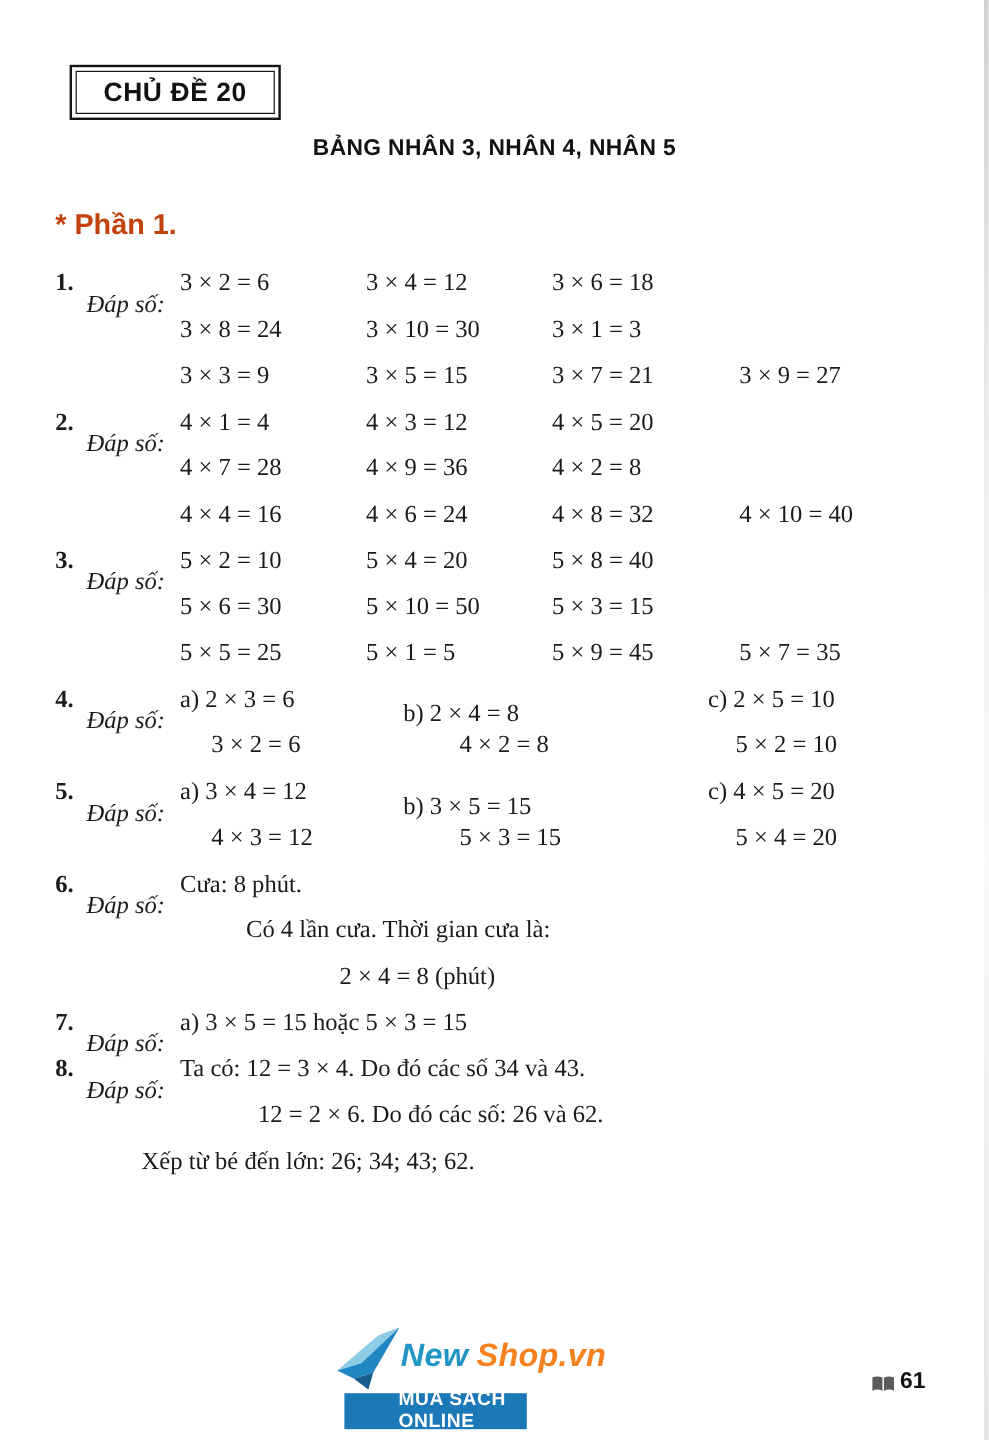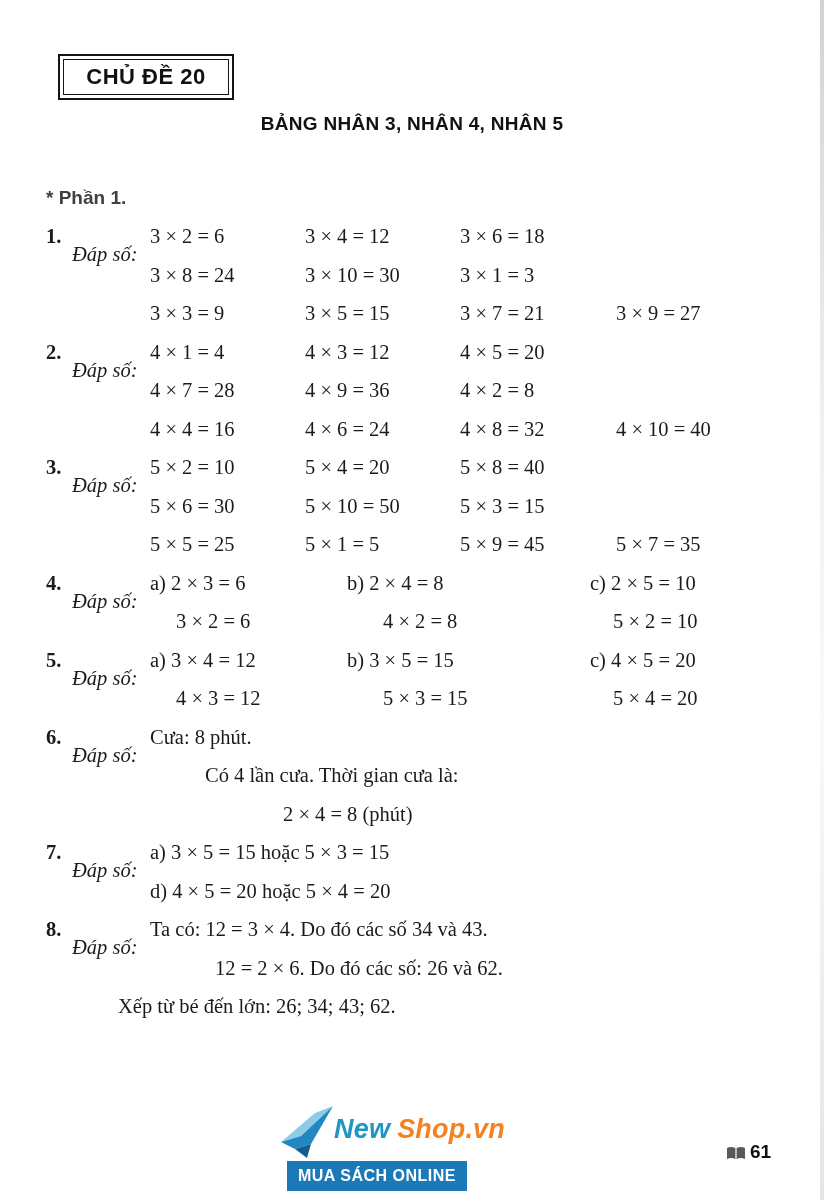--- a/index.html
+++ b/index.html
@@ -29,33 +29,33 @@
   }
   .badge span{ position:relative; z-index:1; }
 
   .title{
     position:absolute; left:0; top:113px; width:100%;
     text-align:center; font-family:"Liberation Sans", sans-serif;
     font-weight:bold; font-size:19px; color:#121212; letter-spacing:.3px;
   }
 
   .part{
-    position:absolute; left:46px; top:187px;
-    font-family:"Liberation Sans", sans-serif; font-weight:bold; font-size:19px;
-    color:#404040;
+    position:absolute; left:46px; top:174px;
+    font-family:"Liberation Sans", sans-serif; font-weight:bold; font-size:24px;
+    color:#c2410c;
   }
 
   
   .bodyText{ position:absolute; left:0; top:221px; width:824px; }
   .line{ position:relative; height:38.5px; font-size:20.5px; }
   .line span{ position:absolute; top:4px; white-space:nowrap; }
   .pnum{ left:46px; font-weight:bold; }
   .plabel{ left:72px; font-style:italic;margin-top:18px; }
   .c1{ left:150px; } .c2{ left:305px; } .c3{ left:460px; } .c4{ left:616px; }
-  .cb{ left:347px; } .cc{ left:590px;text-align:center; }
+  .cb{ left:336px;margin-top:12px; } .cc{ left:590px;text-align:center; }
   .ci1{ left:176px; } .ci2{ left:383px; } .ci3{ left:613px; }
   .c6b{ left:205px; } .c6c{ left:283px; }
   .c8b{ left:215px; } .c8c{ left:118px; }
 
   
   .footer{ position:absolute; left:0; top:1100px; width:824px; height:100px; }
   .logo-arrow{ position:absolute; left:281px; top:6px; width:52px; height:52px; }
   .brand{
     position:absolute; left:334px; top:14px;
     font-family:"Liberation Sans", sans-serif; font-weight:bold; font-style:italic;
@@ -66,24 +66,25 @@
   .tagline{
     position:absolute; right:100px; top:46px;
     font-family:"Liberation Sans", sans-serif; font-size:13.5px; color:#2a2a2a;
   }
   .book-icon{ position:absolute; left:726px; top:46px; width:20px; height:15px; }
   .pagenum{
     position:absolute; left:750px; top:41px;
     font-family:"Liberation Sans", sans-serif; font-weight:bold; font-size:19px; color:#111;
   }
   .banner{
-    position:absolute; left:287px; top:61px; width:180px; height:30px;
+    position:absolute; left:287px; top:61px; width:152px; height:30px;
     background:#1b79b8; color:#ffffff; display:flex; align-items:center; justify-content:center;
     font-family:"Liberation Sans", sans-serif; font-weight:bold; font-size:16px;
     letter-spacing:.5px;
+    padding-left:45px;
   }
 </style>
 </head>
 <body>
 
 <div class="page">
 
   <div class="badge">
     <span>CHỦ ĐỀ 20</span>
   </div>
@@ -186,23 +187,20 @@
       <span class="c6b">Có 4 lần cưa. Thời gian cưa là:</span>
     </div>
     <div class="line">
       <span class="c6c">2 × 4 = 8 (phút)</span>
     </div>
 
     <div class="line">
       <span class="pnum">7.</span>
       <span class="plabel">Đáp số:</span>
       <span class="c1">a) 3 × 5 = 15 hoặc 5 × 3 = 15</span>
-    </div>
-    <div class="line">
-      <span class="c1">d) 4 × 5 = 20 hoặc 5 × 4 = 20</span>
     </div>
 
     <div class="line">
       <span class="pnum">8.</span>
       <span class="plabel">Đáp số:</span>
       <span class="c1">Ta có: 12 = 3 × 4. Do đó các số 34 và 43.</span>
     </div>
     <div class="line">
       <span class="c8b">12 = 2 × 6. Do đó các số: 26 và 62.</span>
     </div>

